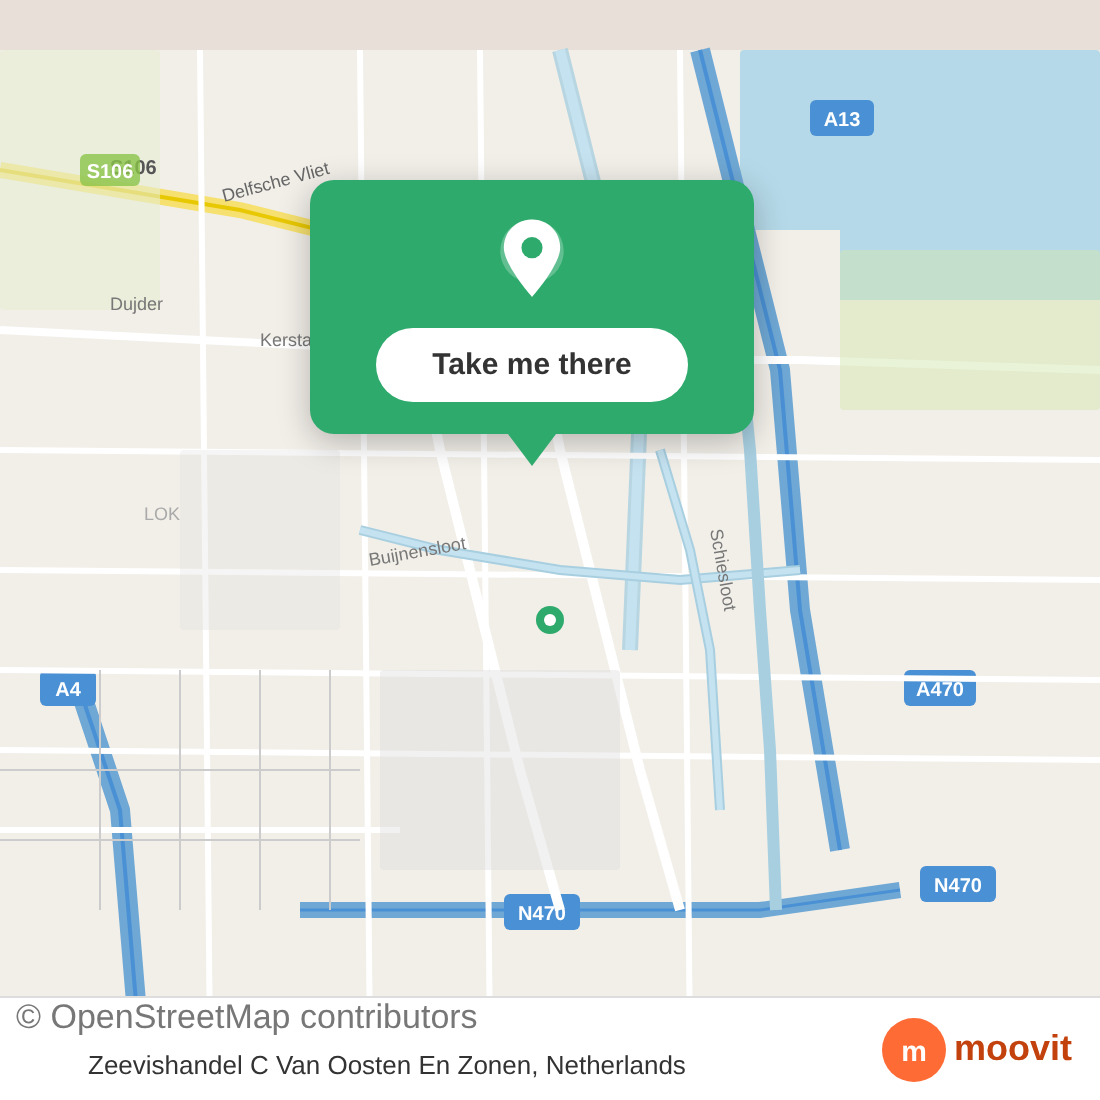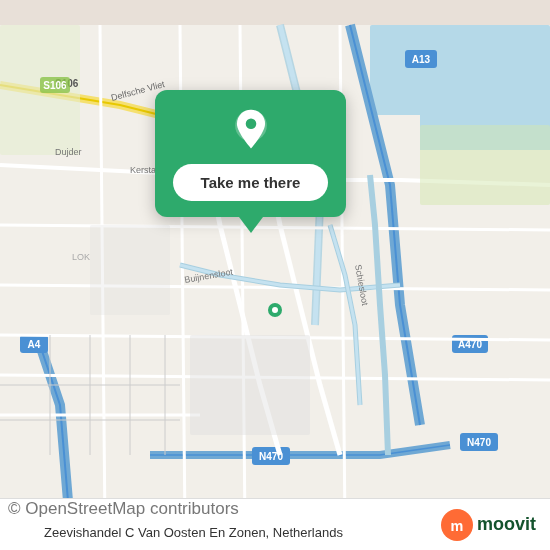--- a/index.html
+++ b/index.html
@@ -25,21 +25,21 @@
       height: 100%;
       position: absolute;
       top: 0; left: 0;
     }
 
     
     #popup-card {
       position: absolute;
       top: 90px;
       left: 155px;
-      width: 191px;
+      width: 222px;
       background: #2eaa6c;
       border-radius: 12px;
       display: flex;
       flex-direction: column;
       align-items: center;
       padding: 18px 20px 16px 20px;
       box-shadow: 0 4px 16px rgba(0,0,0,0.25);
       z-index: 10;
     }
 
@@ -229,17 +229,17 @@
     <div style="display:flex; flex-direction:column; flex:1;">
       <span id="footer-credit">© OpenStreetMap contributors</span>
       <span id="footer-text" style="margin-top:16px; font-size:13px; color:#333;">Zeevishandel C Van Oosten En Zonen, Netherlands</span>
     </div>
     <div id="moovit-logo">
 
       <svg id="moovit-icon" viewBox="0 0 40 40" xmlns="http://www.w3.org/2000/svg">
         <circle cx="20" cy="20" r="20" fill="#ff6b35"></circle>
         <text x="20" y="27" font-size="18" fill="white" text-anchor="middle" font-weight="bold" font-family="Arial">m</text>
       </svg>
-      <span style="font-size:18px; font-weight:bold; color:#14532d;">moovit</span>
+      <span style="font-size:18px; font-weight:bold; color:#c2410c;">moovit</span>
     </div>
   </div>
 
 </div>
 
 </body></html>

